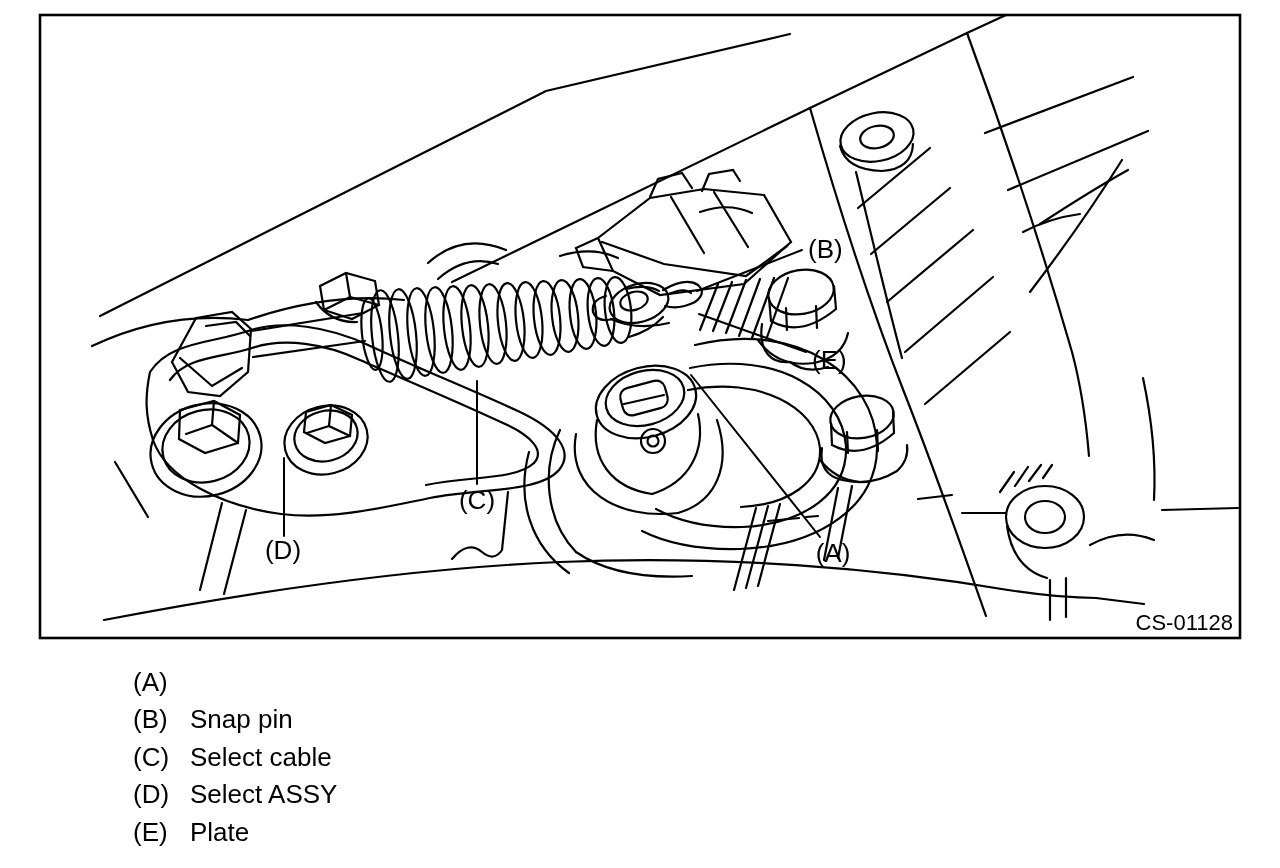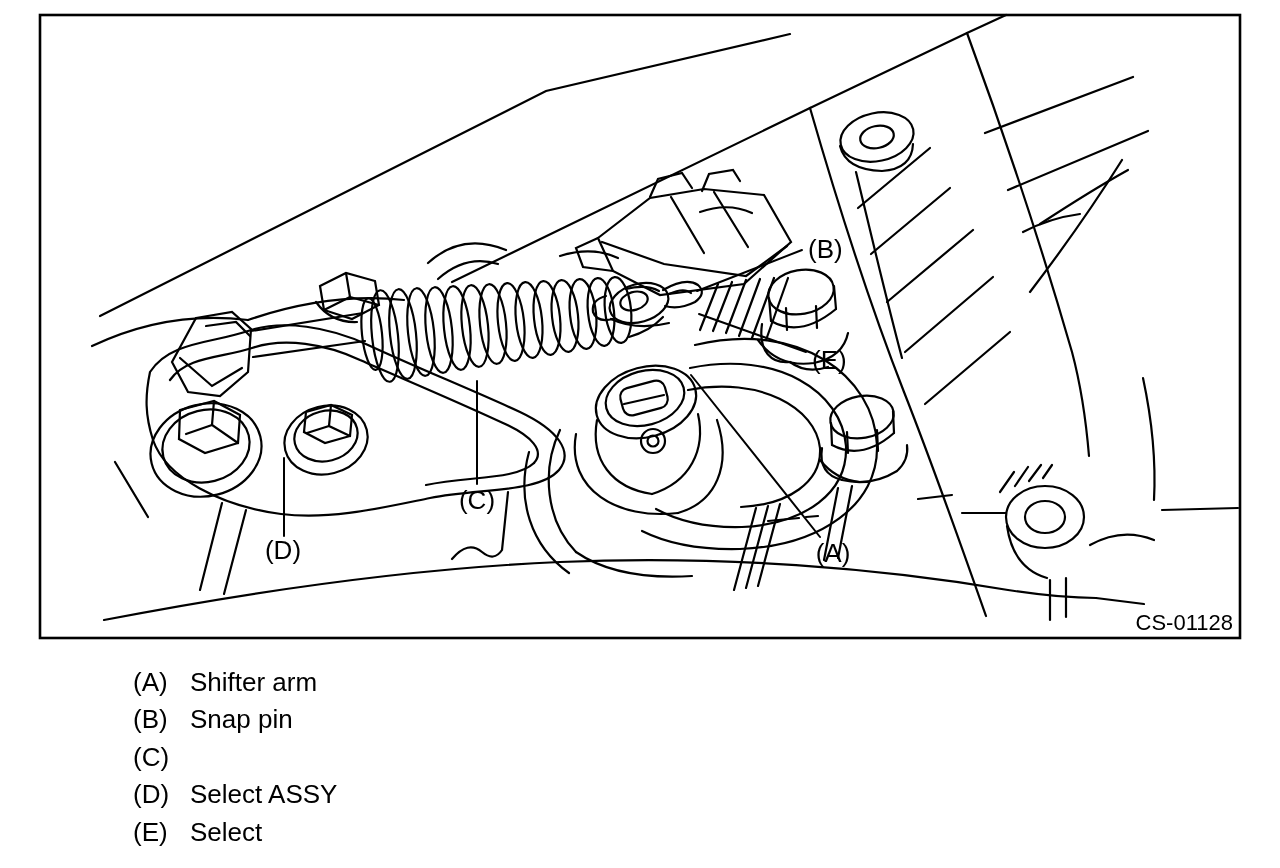--- a/index.html
+++ b/index.html
@@ -224,32 +224,32 @@
   <text class="callout" x="477" y="509" text-anchor="middle">(C)</text>
   <text class="callout" x="283" y="559" text-anchor="middle">(D)</text>
   <text class="callout" x="833" y="562" text-anchor="middle">(A)</text>
 
   <text class="figcode" x="1233" y="630" text-anchor="end">CS-01128</text>
 </svg>
 
 <div class="legend">
   <div class="legend-row">
     <span class="legend-key">(A)</span>
-    <span class="legend-label">Shifter arm</span>
   </div>
   <div class="legend-row">
     <span class="legend-key">(B)</span>
     <span class="legend-label">Snap pin</span>
   </div>
   <div class="legend-row">
     <span class="legend-key">(C)</span>
+    <span class="legend-label">Select cable</span>
   </div>
   <div class="legend-row">
     <span class="legend-key">(D)</span>
     <span class="legend-label">Select ASSY</span>
   </div>
   <div class="legend-row">
     <span class="legend-key">(E)</span>
-    <span class="legend-label">Select</span>
+    <span class="legend-label">Plate</span>
   </div>
 </div>
 
 </div>
 
 </body></html>

